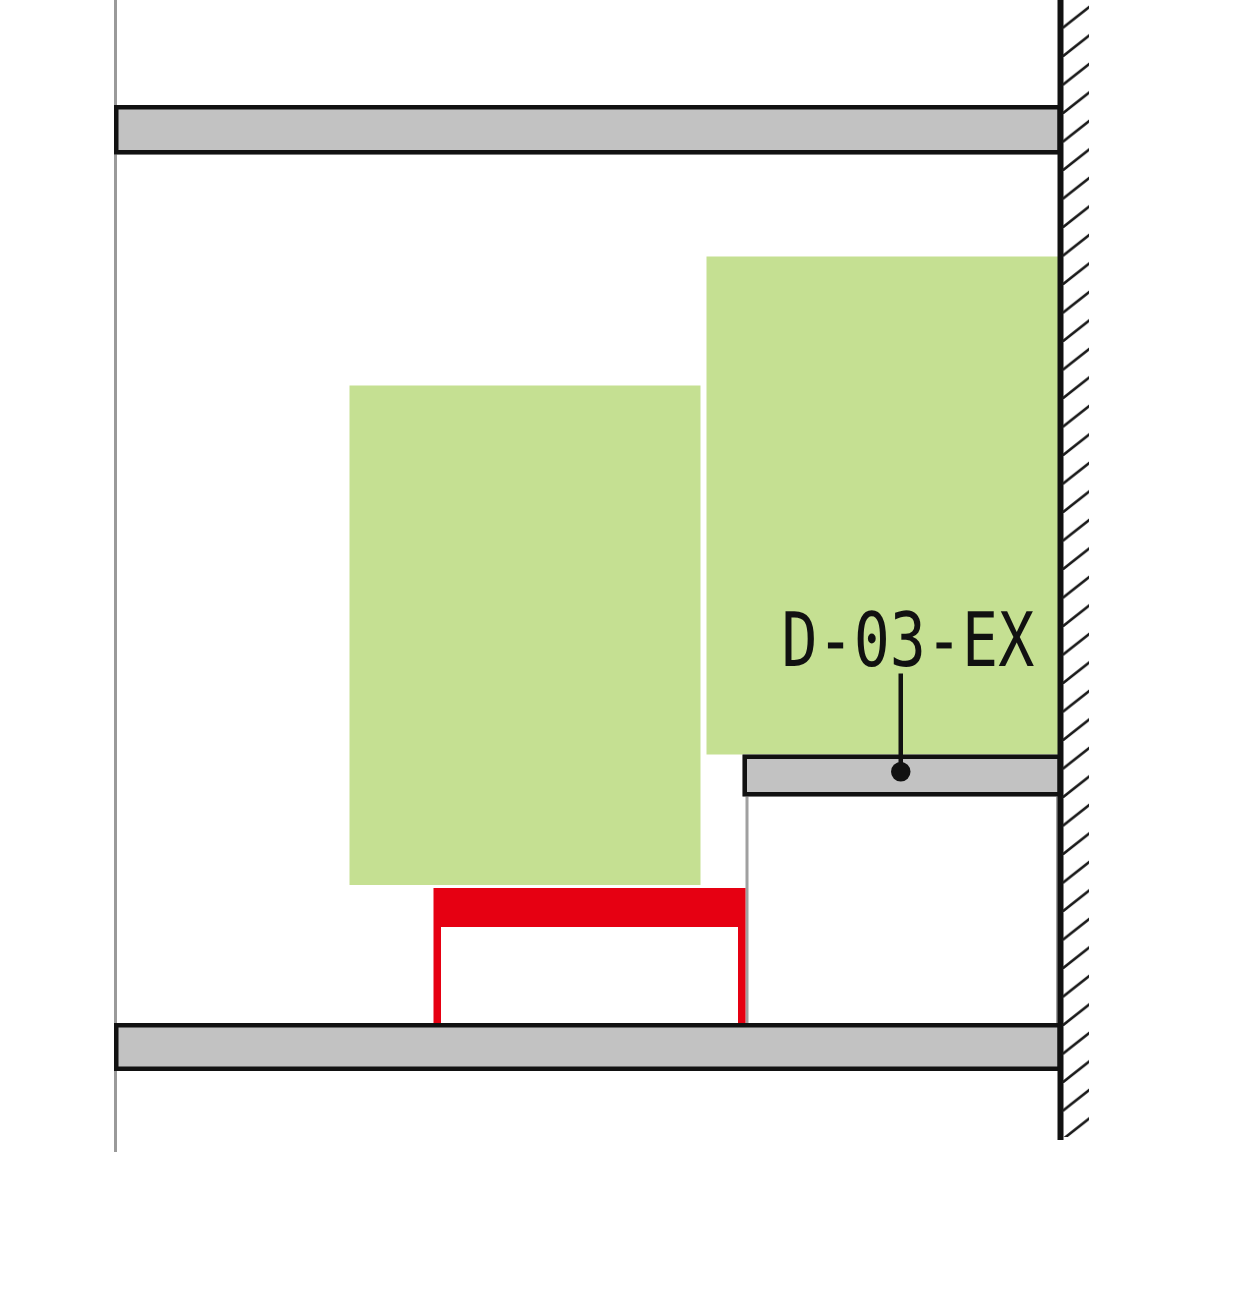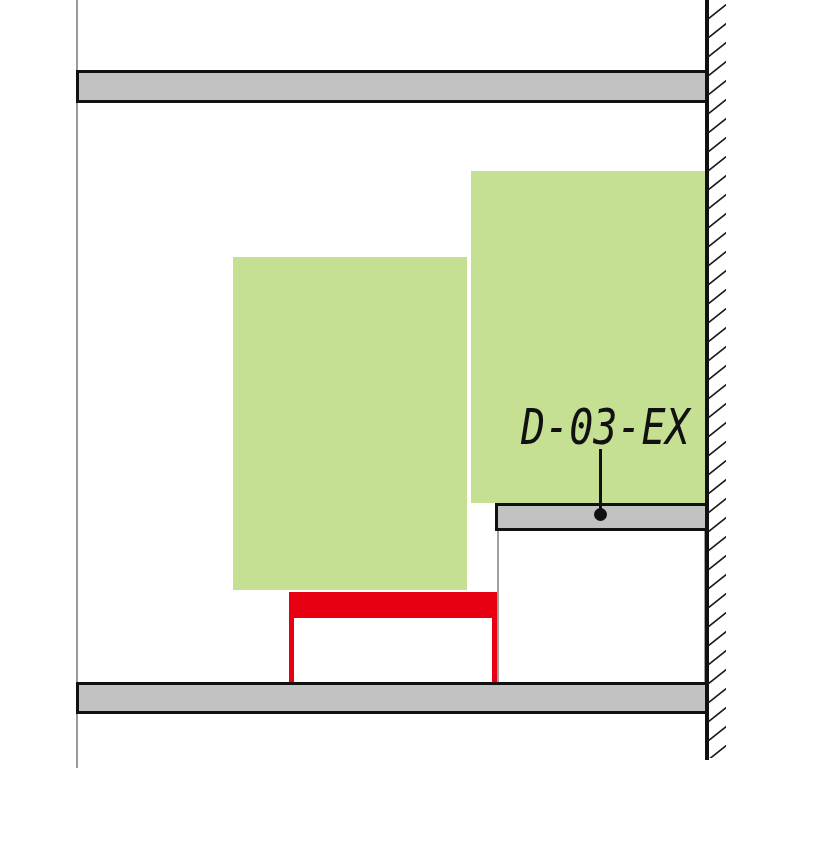--- a/index.html
+++ b/index.html
@@ -7,21 +7,20 @@
     padding: 0;
     background: #ffffff;
   }
   #canvas {
     position: relative;
     width: 726px;
     height: 860px;
     background: var(--background, #ffffff);
     overflow: hidden;
     font-family: "DejaVu Sans Mono", monospace;
-    font-style: italic;
   }
   .abs { position: absolute; box-sizing: border-box; }
 
   .datum-line {
     left: 76px; top: 0; width: 2px; height: 768px;
     background: var(--thin-gray, #9a9a9a);
   }
 
   .rail {
     left: 76px; width: 632px; height: 33px;

